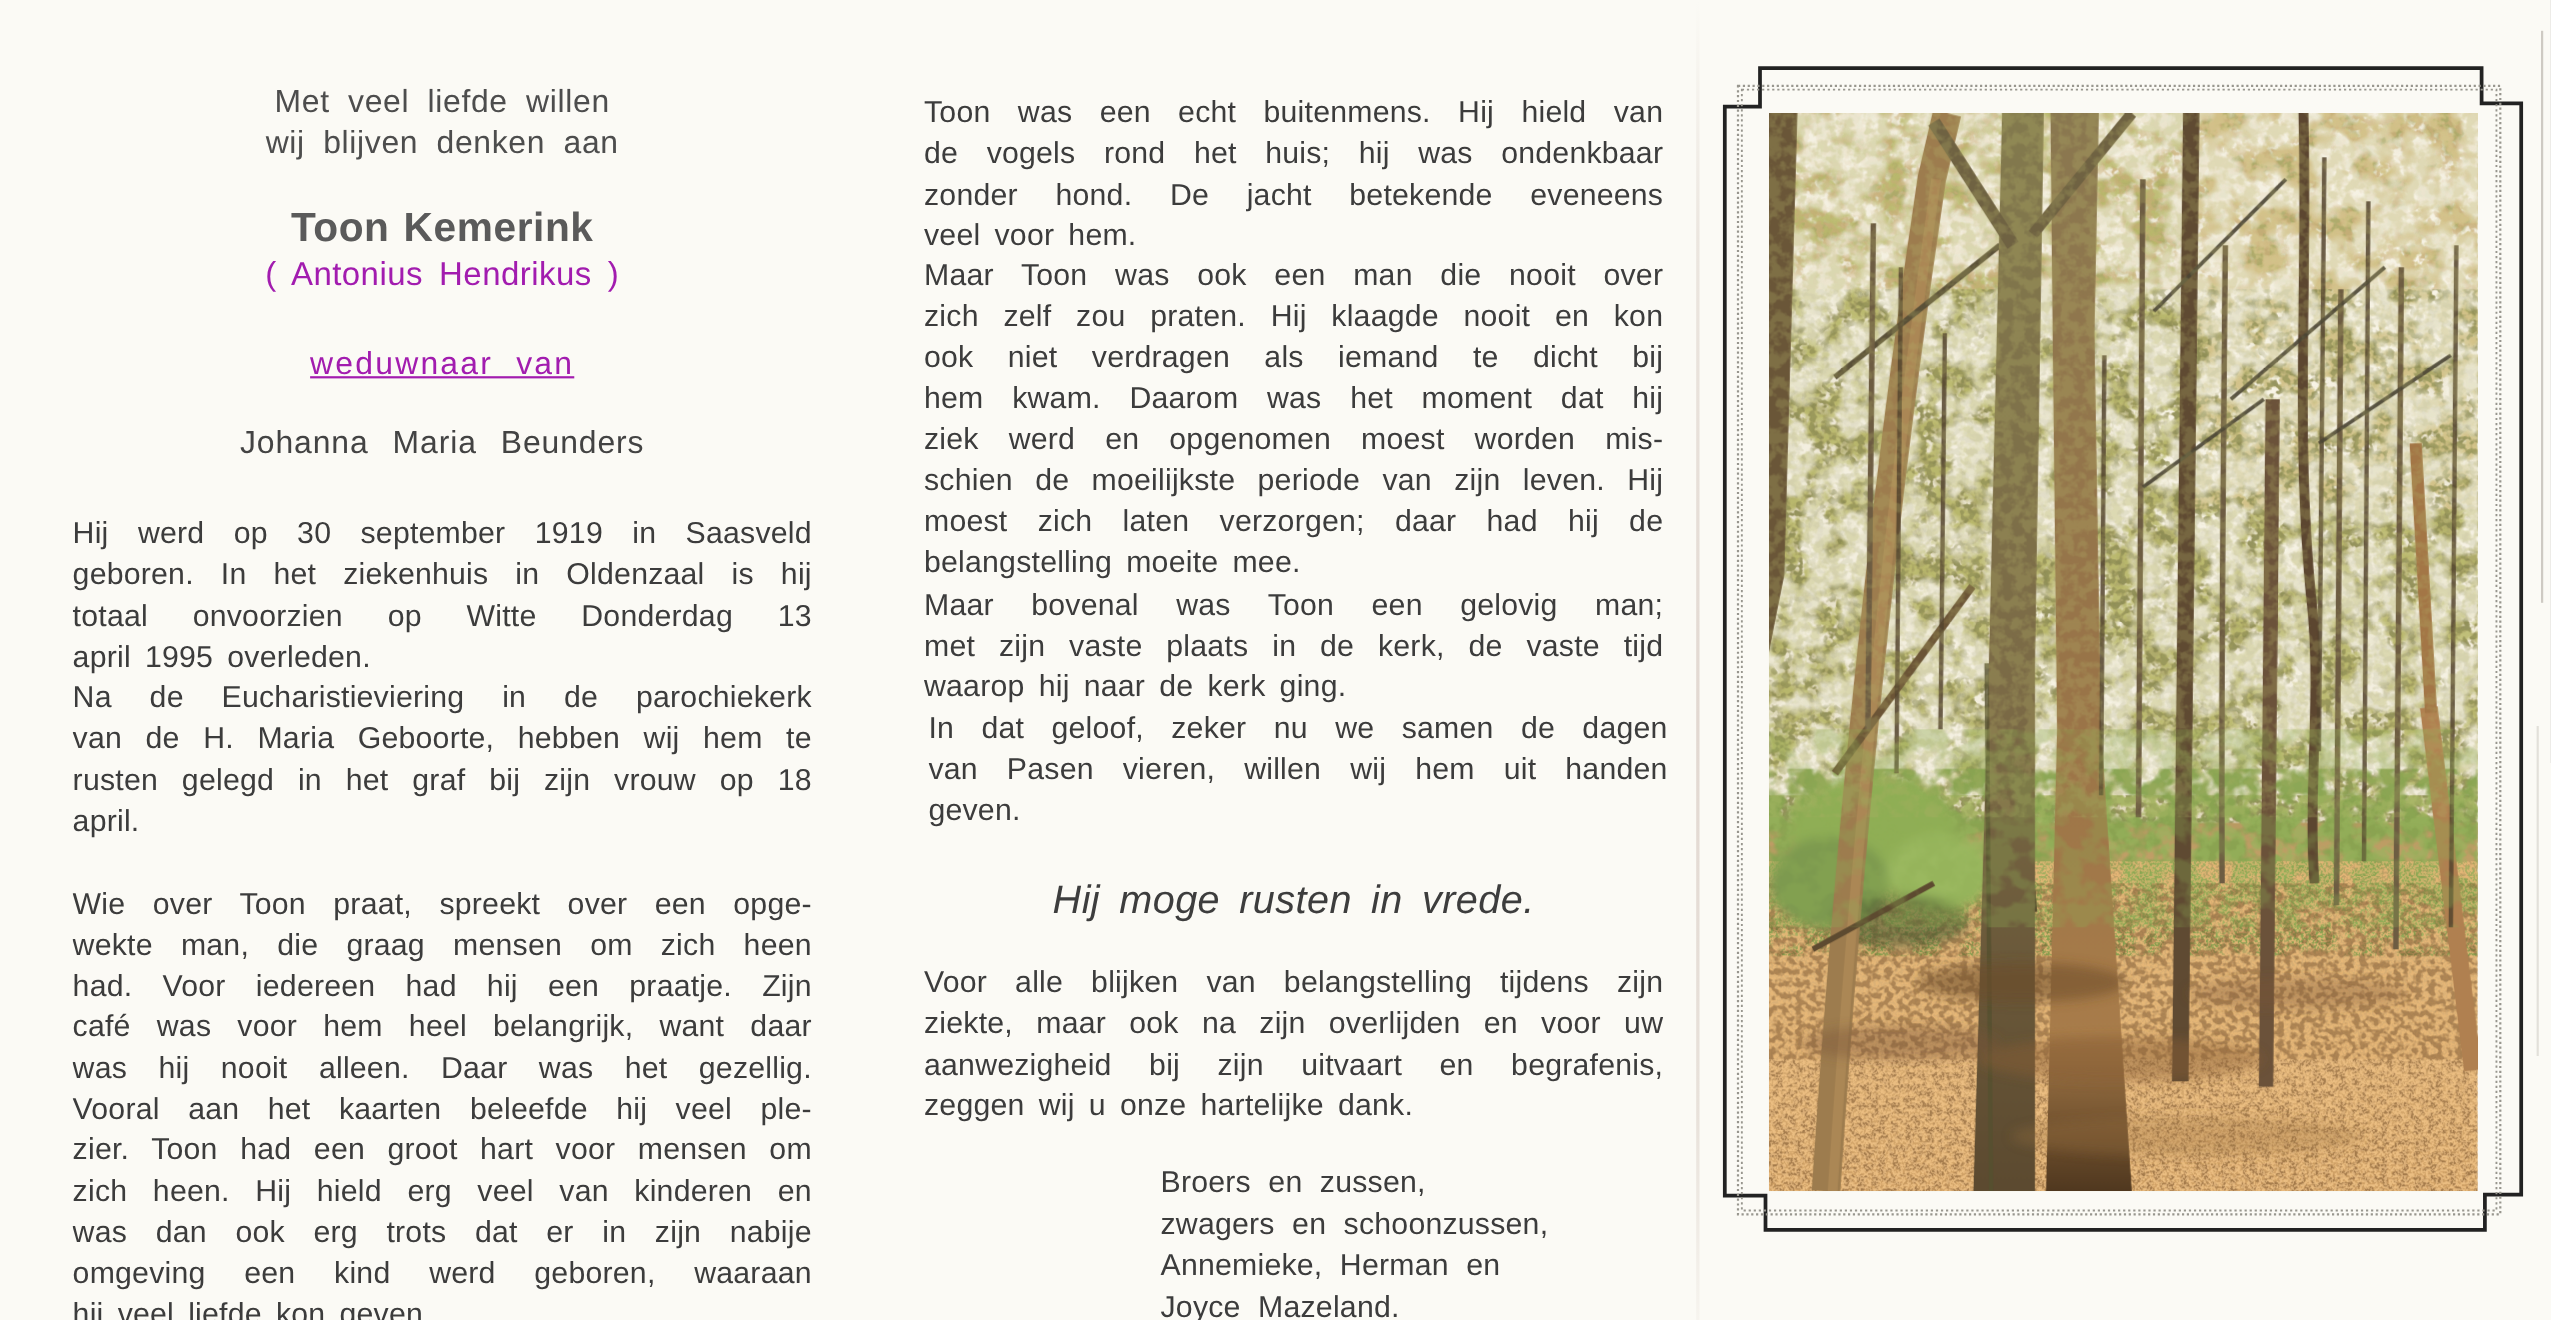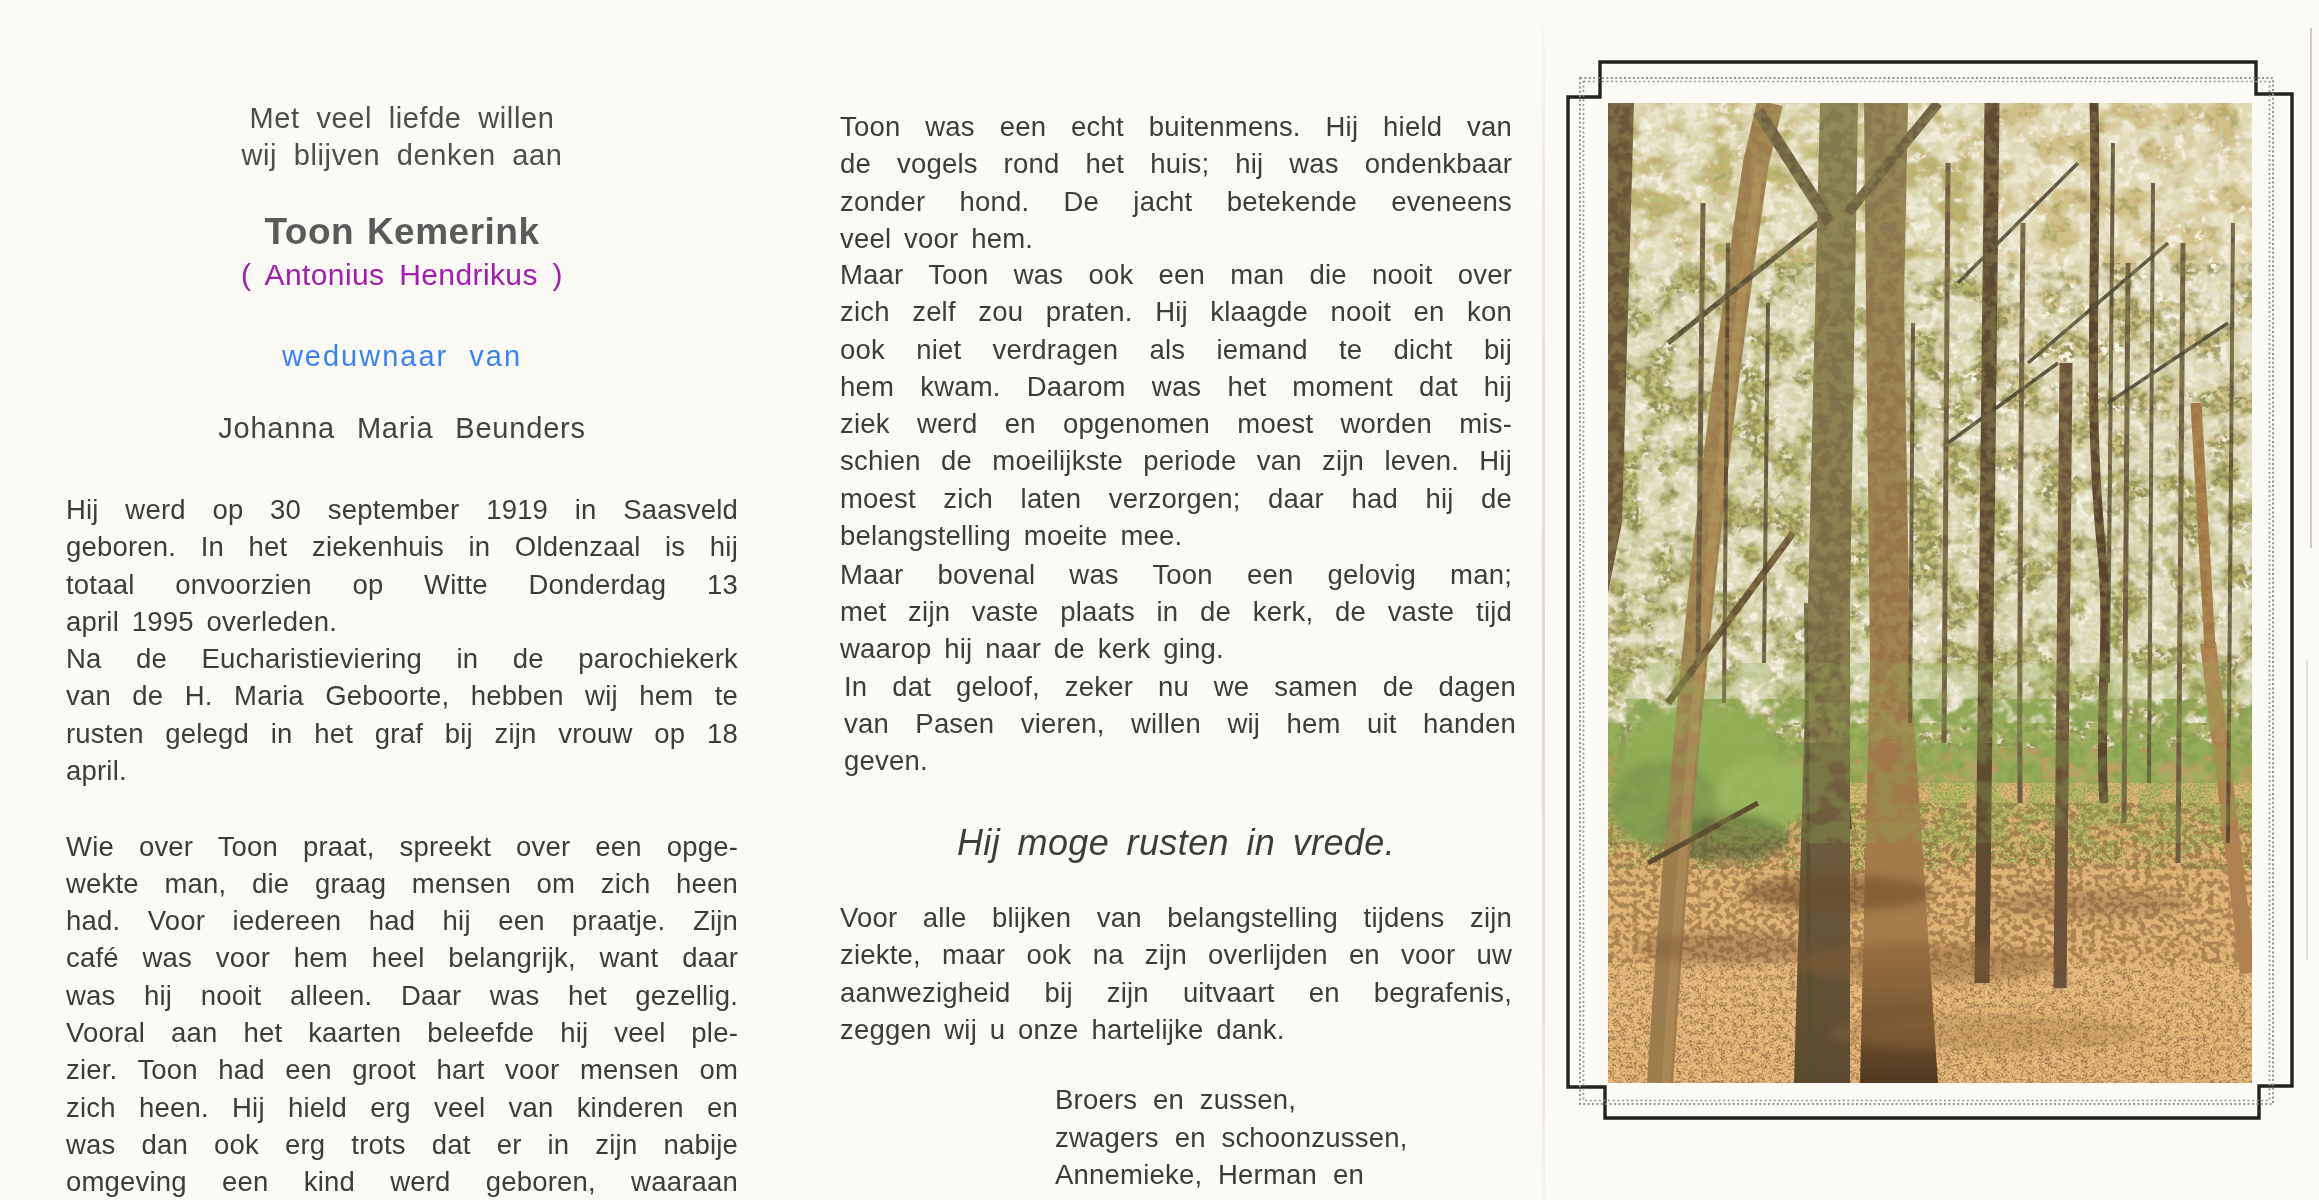--- a/index.html
+++ b/index.html
@@ -3,39 +3,39 @@
 <meta charset="utf-8">
 <title>Toon Kemerink</title>
 <style>
   html,body{margin:0;padding:0;background:#6f6f6f;}
   .page{
     position:relative;width:2319px;height:1200px;overflow:hidden;
     background:#fbfaf5;
     font-family:"Liberation Sans","DejaVu Sans",sans-serif;
     color:#3a3a3a;
   }
-  .abs{position:absolute;margin-top:25px;}
+  .abs{position:absolute;}
   .col{position:absolute;top:0;width:672px;}
   .col-left{left:66px;}
   .col-mid{left:840px;}
 
   
   .jlines{font-size:27.5px;letter-spacing:.2px;color:#3c3c3c;}
   .jlines div{
     height:37.3px;line-height:37.3px;overflow:hidden;
     text-align:justify;text-align-last:justify;
   }
   .jlines div:last-child{text-align-last:left;word-spacing:5px;}
   .leftlines div{text-align:left !important;text-align-last:left !important;}
 
   .center{text-align:center;}
   .intro{font-size:29px;line-height:37px;color:#4d4d4d;word-spacing:8px;letter-spacing:.6px;}
   .name{font-size:37px;font-weight:bold;color:#5a5a5a;letter-spacing:.5px;word-spacing:2px;}
   .name-alt{font-size:30px;color:#a21caf;word-spacing:6px;letter-spacing:.4px;}
-  .relation{font-size:29px;color:#3b82f6;letter-spacing:2px;word-spacing:11px;}
+  .relation{font-size:29px;color:#a21caf;letter-spacing:2px;word-spacing:11px;text-decoration:underline;}
   .spouse{font-size:29px;color:#434343;letter-spacing:.8px;word-spacing:13px;}
   .motto{font-size:36px;font-style:italic;color:#3d3d3d;word-spacing:7px;letter-spacing:.4px;}
   .signature{font-size:27.5px;letter-spacing:.2px;word-spacing:8px;color:#3c3c3c;}
   .signature div{height:37.7px;line-height:37.7px;}
 
   .photo-panel{position:absolute;left:1540px;top:0;width:779px;height:1200px;}
   .photo-panel svg{position:absolute;left:0;top:0;}
 
   .crease{
     position:absolute;left:1542px;top:0;width:3px;height:1200px;

